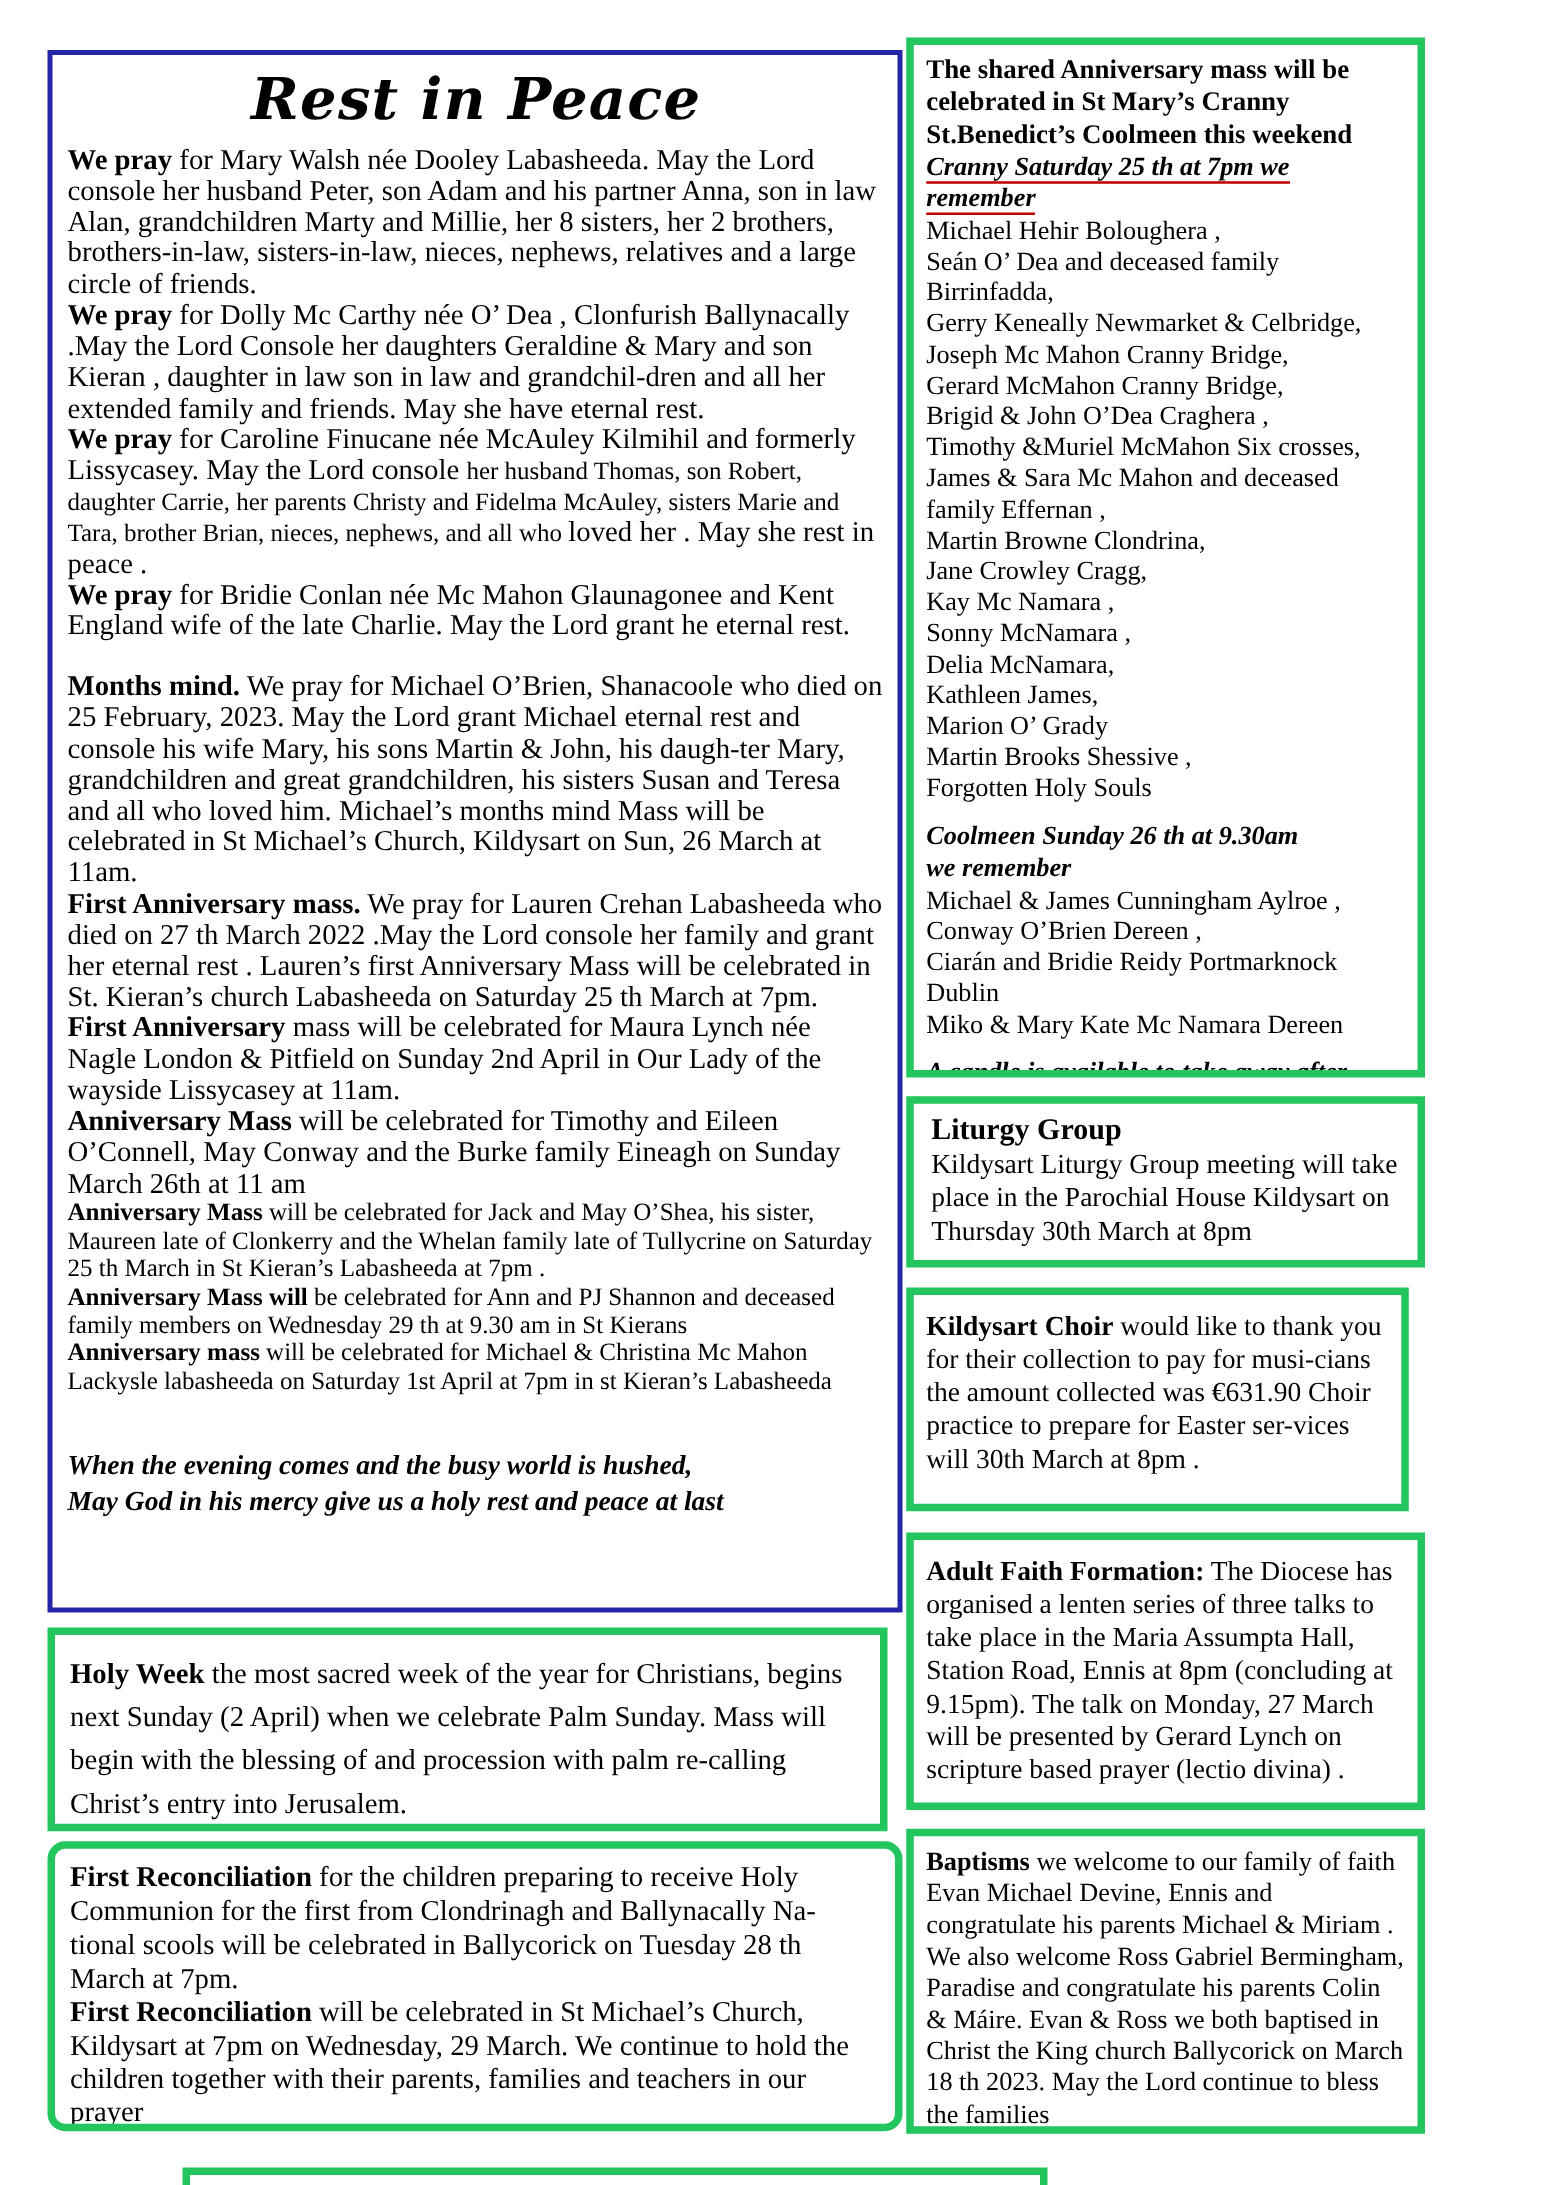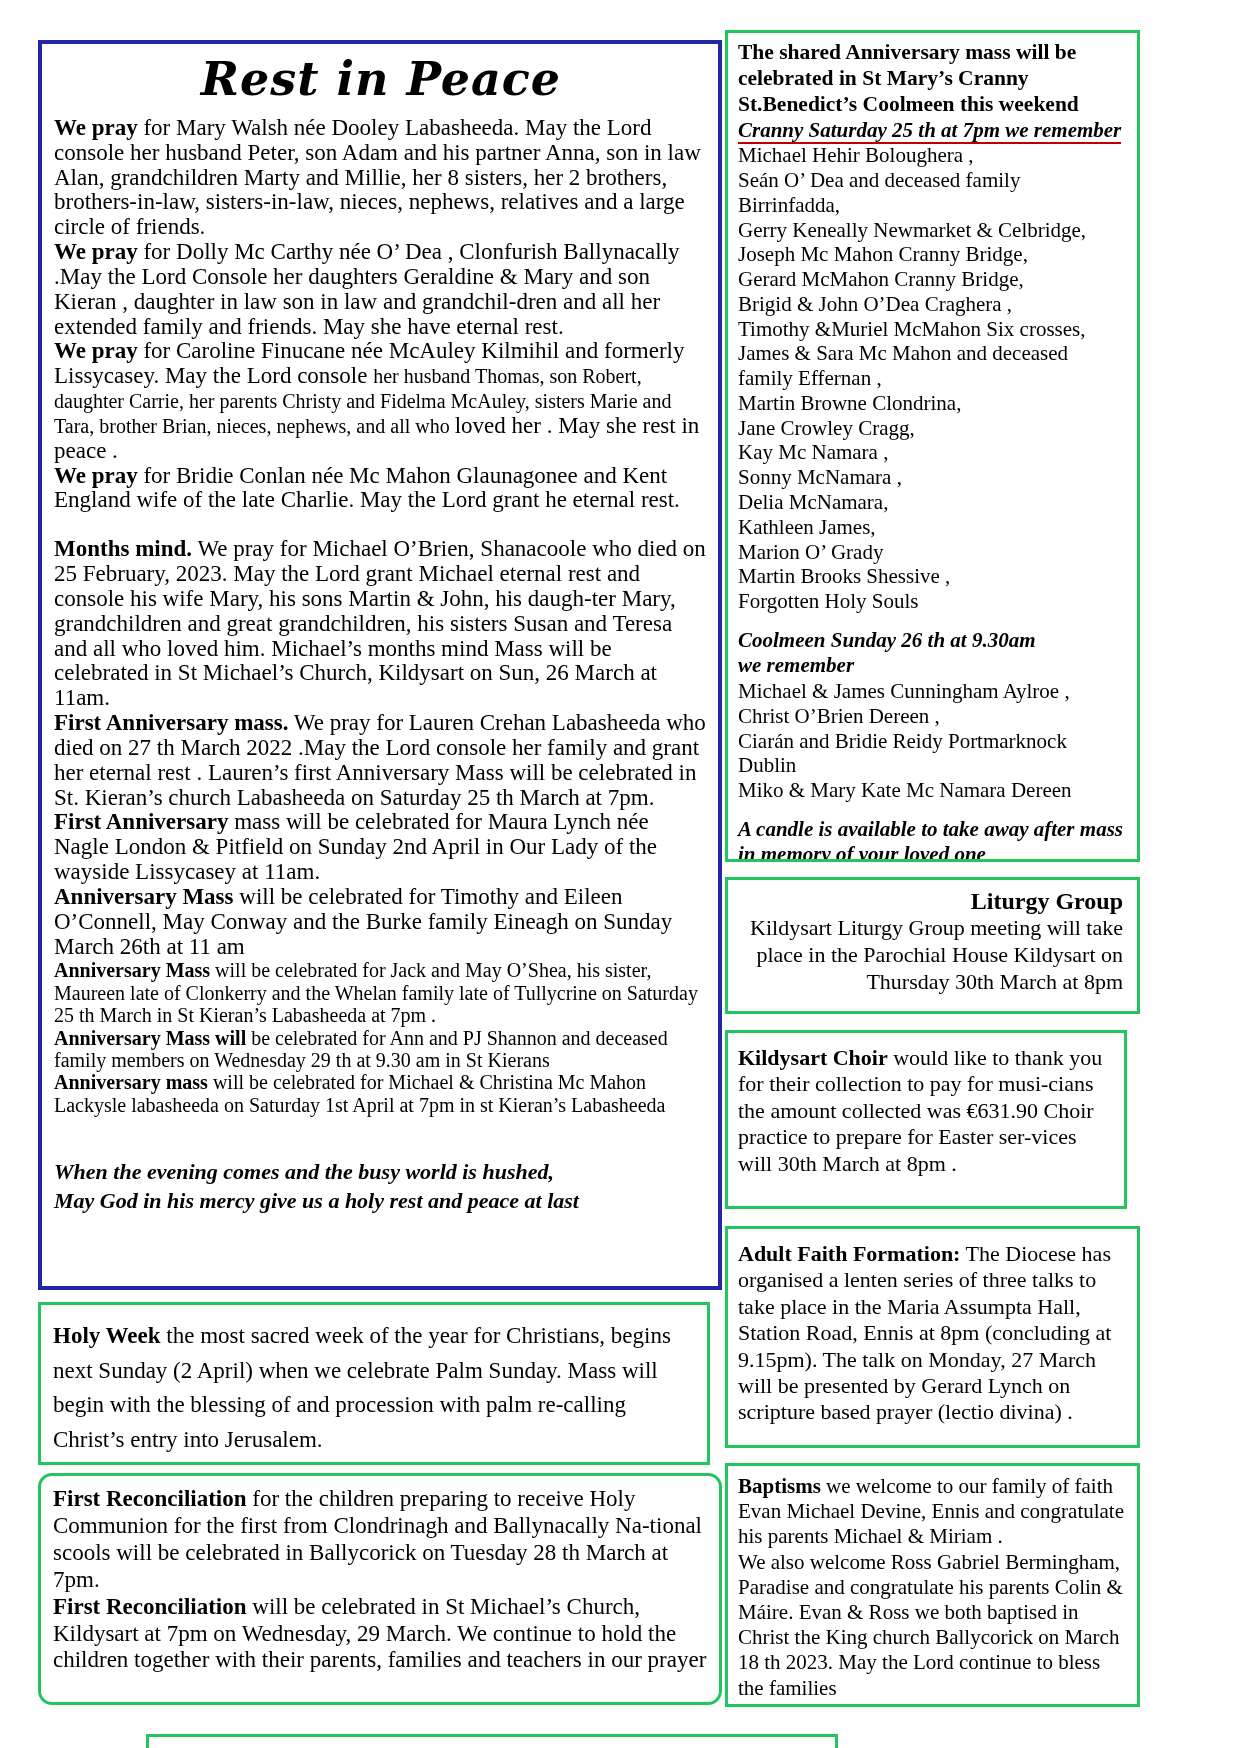--- a/index.html
+++ b/index.html
@@ -1,20 +1,20 @@
 <!DOCTYPE html>
 <html><head>
 <meta charset="utf-8">
 <style>
   html,body{margin:0;padding:0;background:#ffffff;}
   #page{position:relative;width:1235px;height:1748px;background:#ffffff;overflow:hidden;
         font-family:"Liberation Serif", serif;color:#000;}
   .box{position:absolute;box-sizing:border-box;background:#fff;}
   .blue{border:4px solid #2525a8;}
-  .blk{border:3px solid #22c55e;}
+  .blk{border:6px solid #22c55e;}
 
   #rip{left:38px;top:40px;width:684px;height:1250px;padding:2px 10px 2px 12px;overflow:hidden;}
   #rip h1{text-align:center;font-size:46px;font-weight:bold;font-style:italic;margin:6px 0 10px;
           font-family:"DejaVu Serif", serif;letter-spacing:1px;}
   #rip p{margin:0;font-size:23px;line-height:1.08;}
   #rip p.psmall{font-size:20px;line-height:1.12;}
   #rip .small{font-size:20px;}
   .lead{font-weight:bold;}
   .sp{height:24px;}
   .poem{margin-top:42px !important;font-weight:bold;font-style:italic;font-size:22px !important;line-height:1.3 !important;}
@@ -25,21 +25,21 @@
   #recon{left:38px;top:1473px;width:684px;height:232px;padding:10px 12px;overflow:hidden;border-radius:14px;}
   #recon p{margin:0;font-size:23px;line-height:1.17;}
 
   #shared{left:725px;top:30px;width:415px;height:832px;padding:6px 10px;overflow:hidden;}
   #shared .shead{font-weight:bold;font-size:21.5px;line-height:1.22;margin:0;}
   .ssub{font-weight:bold;font-style:italic;font-size:21px;line-height:1.22;margin:0;}
   .redline{border-bottom:2px solid #c00000;}
   .nline{font-size:21px;line-height:1.18;}
   .gap{margin-top:14px;}
 
-  #liturgy{left:725px;top:877px;width:415px;height:137px;padding:8px 14px;text-align:right;}
+  #liturgy{left:725px;top:877px;width:415px;height:137px;padding:8px 14px;}
   #liturgy h3{margin:0;font-size:24px;font-weight:bold;}
   #liturgy p{margin:0;font-size:22px;line-height:1.22;}
 
   #choir{left:725px;top:1030px;width:402px;height:179px;padding:12px 10px;}
   #choir p{margin:0;font-size:22px;line-height:1.2;}
 
   #adult{left:725px;top:1226px;width:415px;height:222px;padding:12px 10px;}
   #adult p{margin:0;font-size:22px;line-height:1.2;}
 
   #baptisms{left:725px;top:1463px;width:415px;height:244px;padding:8px 10px;overflow:hidden;}
@@ -96,21 +96,21 @@
         <div class="nline"> Sonny McNamara ,</div>
         <div class="nline"> Delia McNamara,</div>
         <div class="nline"> Kathleen James,</div>
         <div class="nline"> Marion O’ Grady</div>
         <div class="nline"> Martin Brooks Shessive ,</div>
         <div class="nline"> Forgotten Holy Souls</div>
       </div>
     <p class="ssub gap"><span>Coolmeen  Sunday 26 th at 9.30am</span><br><span> we  remember</span></p>
     <div>
         <div class="nline"> Michael &amp; James Cunningham  Aylroe ,</div>
-        <div class="nline"> Christ O’Brien Dereen ,</div>
+        <div class="nline"> Conway O’Brien Dereen ,</div>
         <div class="nline"> Ciarán and Bridie Reidy  Portmarknock Dublin</div>
         <div class="nline"> Miko &amp; Mary Kate Mc Namara Dereen</div>
       </div>
     <p class="ssub gap"> A candle is available to take away after mass in memory of  your loved one</p>
   </section>
 
   <section class="box blk" id="liturgy">
     <h3>Liturgy Group</h3>
     <p> Kildysart  Liturgy Group meeting  will take place in the Parochial House Kildysart on Thursday 30th March at 8pm</p>
   </section>

